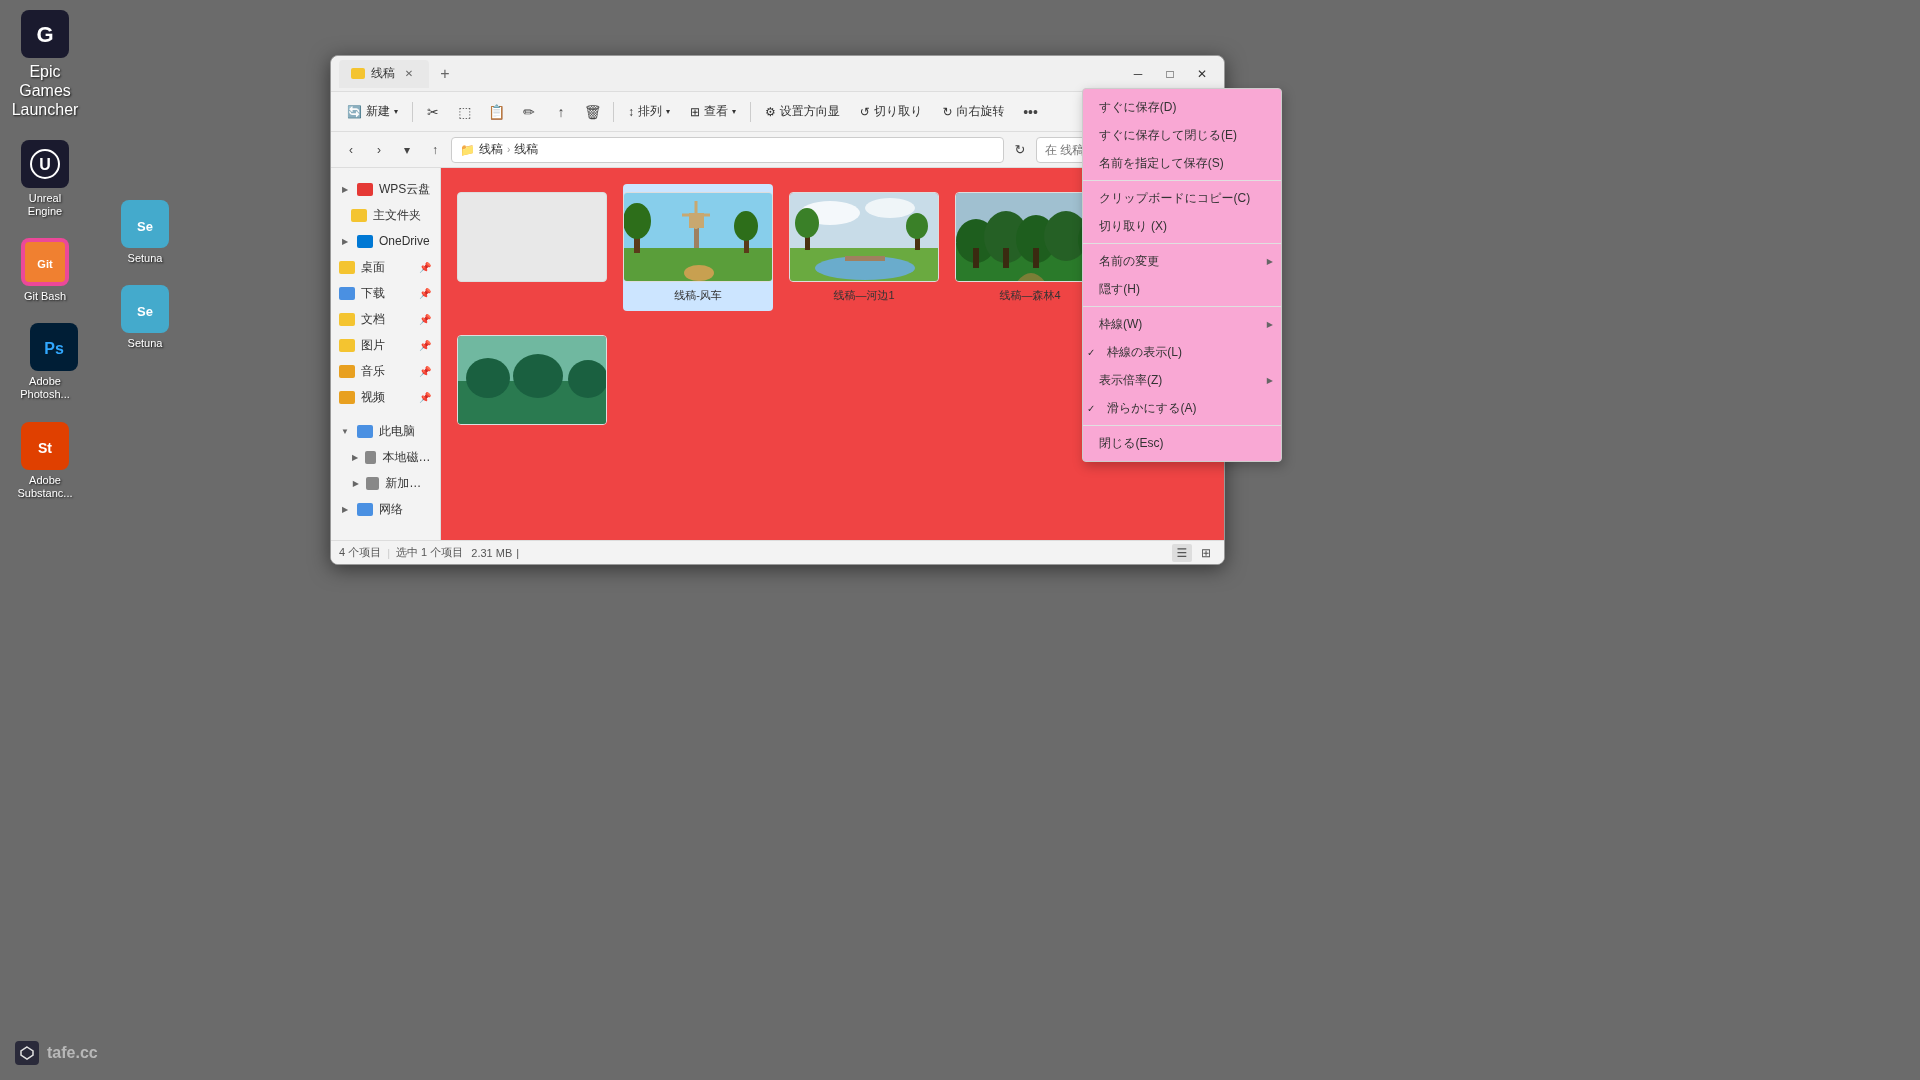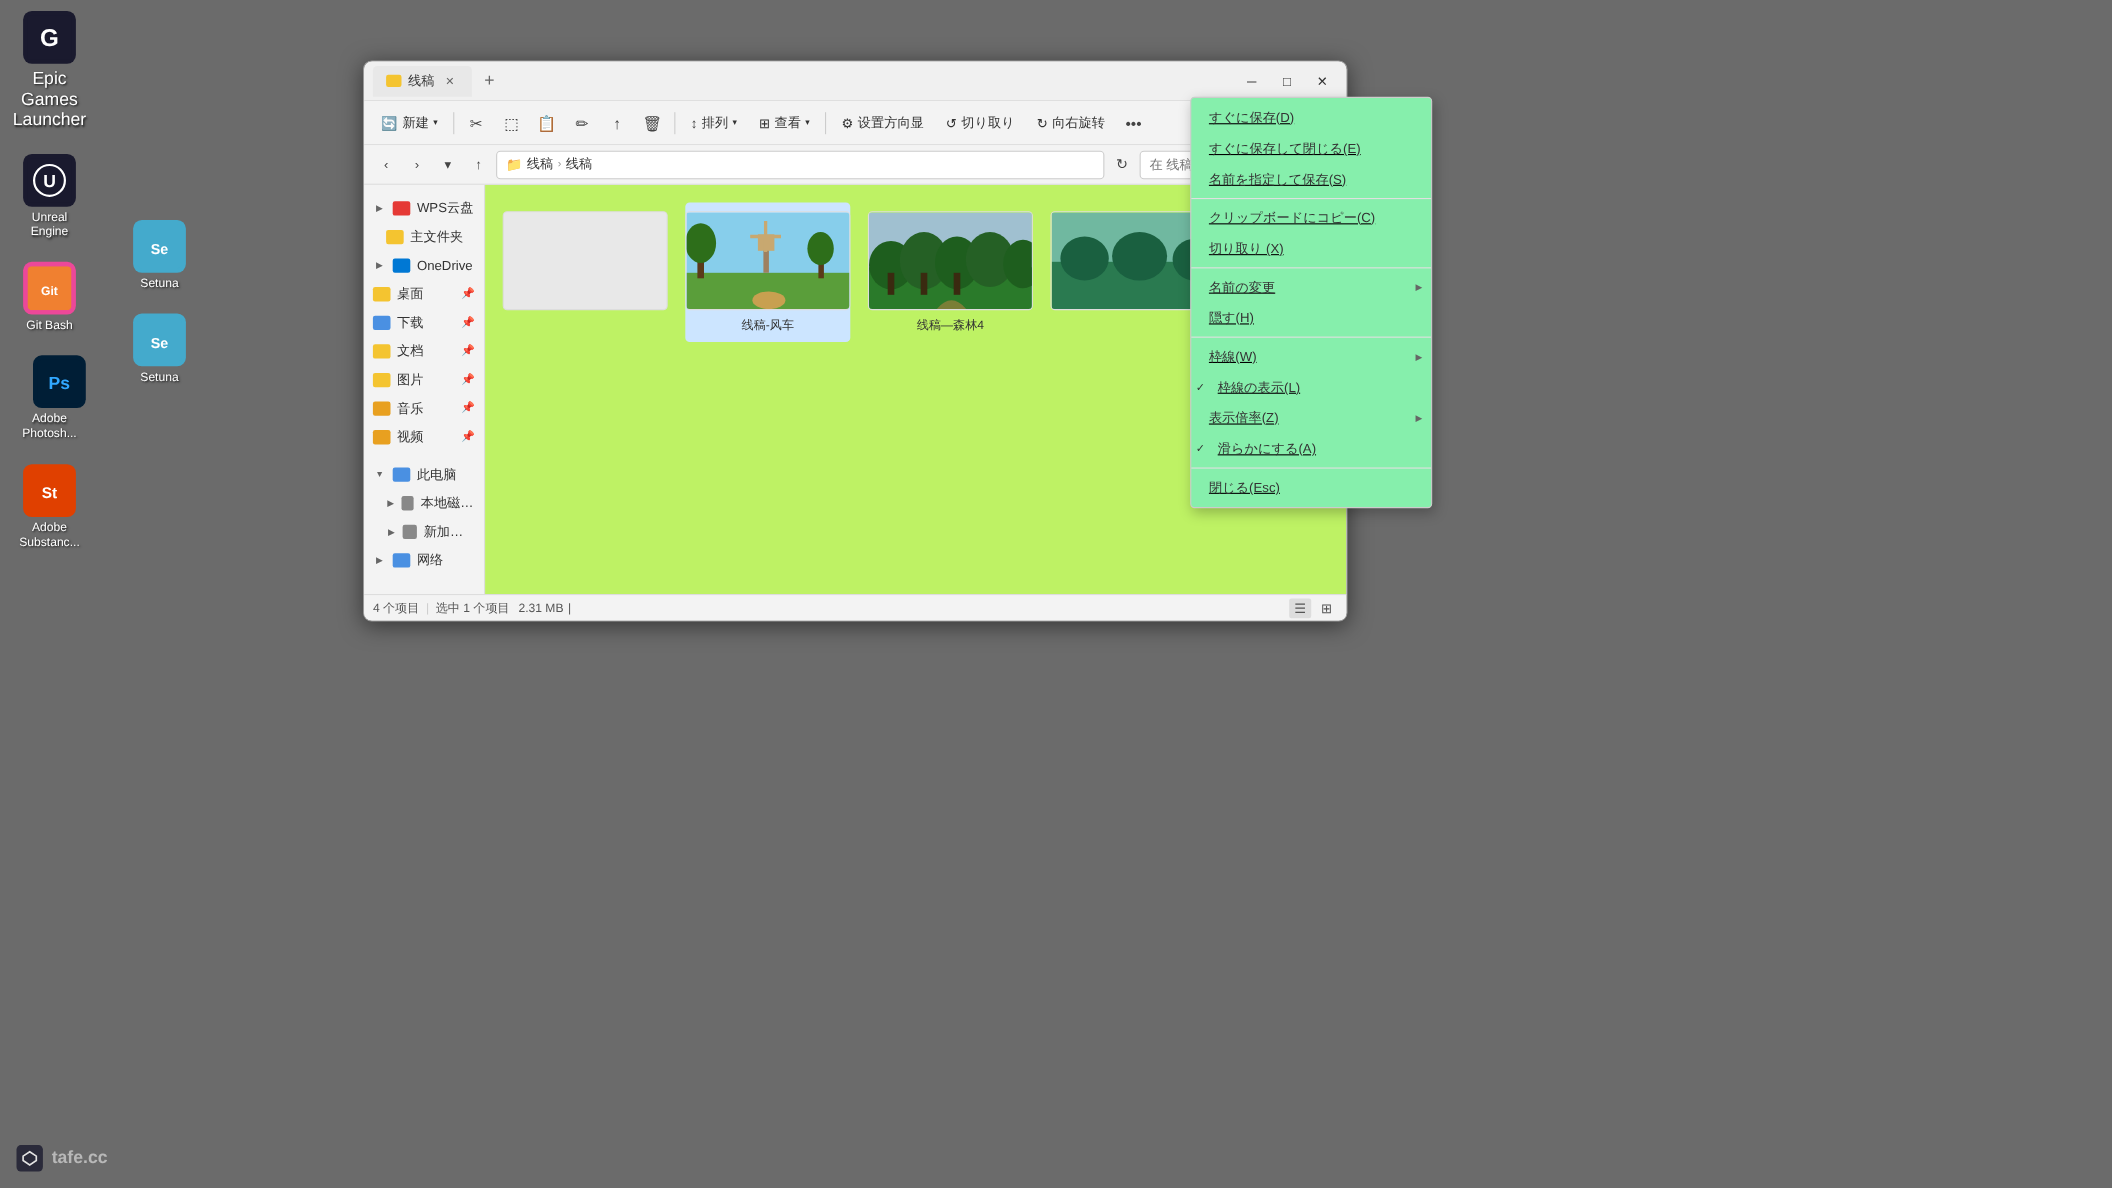--- a/index.html
+++ b/index.html
@@ -317,21 +317,21 @@
     .sidebar-label {
       font-size: 12px;
       white-space: nowrap;
       overflow: hidden;
       text-overflow: ellipsis;
     }
 
     
     .file-area {
       flex: 1;
-      background: #bef264;
+      background: #ef4444;
       overflow-y: auto;
       padding: 16px;
     }
 
     .file-grid {
       display: flex;
       flex-wrap: wrap;
       gap: 16px;
     }
 
@@ -401,28 +401,27 @@
 
     .view-btn:hover, .view-btn.active {
       background: #ddd;
     }
 
     
     .context-menu {
       position: absolute;
       top: 88px;
       left: 1082px;
-      width: 220px;
-      background: #86efac;
+      width: 200px;
+      background: #f9a8d4;
       border: 1px solid #ccc;
       border-radius: 4px;
       box-shadow: 2px 4px 12px rgba(0,0,0,0.25);
       z-index: 1000;
       padding: 4px 0;
-      text-decoration: underline;
     }
 
     .menu-item {
       display: flex;
       align-items: center;
       padding: 5px 16px;
       cursor: pointer;
       font-size: 12px;
       color: #333;
       height: 28px;
@@ -743,20 +742,43 @@
 
                 <line x1="72" y1="22" x2="72" y2="8" stroke="#c8a870" stroke-width="3"></line>
                 <line x1="72" y1="22" x2="86" y2="22" stroke="#c8a870" stroke-width="3"></line>
                 <line x1="72" y1="22" x2="72" y2="36" stroke="#c8a870" stroke-width="3"></line>
                 <line x1="72" y1="22" x2="58" y2="22" stroke="#c8a870" stroke-width="3"></line>
               </svg>
             </div>
             <span class="file-name">线稿-风车</span>
           </div>
 
+          <div class="file-item">
+            <div class="file-thumbnail">
+              <svg width="150" height="90" viewBox="0 0 150 90">
+
+                <rect width="150" height="90" fill="#c8dce8"></rect>
+
+                <ellipse cx="40" cy="20" rx="30" ry="12" fill="white" opacity="0.8"></ellipse>
+                <ellipse cx="100" cy="15" rx="25" ry="10" fill="white" opacity="0.7"></ellipse>
+
+                <rect x="0" y="55" width="150" height="35" fill="#6aaa40"></rect>
+
+                <ellipse cx="75" cy="75" rx="50" ry="12" fill="#6aaccc"></ellipse>
+
+                <rect x="15" y="32" width="5" height="25" fill="#4a3010"></rect>
+                <ellipse cx="17" cy="30" rx="12" ry="15" fill="#3a8028"></ellipse>
+                <rect x="125" y="35" width="5" height="22" fill="#4a3010"></rect>
+                <ellipse cx="127" cy="33" rx="11" ry="13" fill="#3a8028"></ellipse>
+
+                <rect x="55" y="63" width="40" height="5" fill="#a08060"></rect>
+              </svg>
+            </div>
+            <span class="file-name">线稿—河边1</span>
+          </div>
 
           <div class="file-item">
             <div class="file-thumbnail">
               <svg width="150" height="90" viewBox="0 0 150 90">
 
                 <rect width="150" height="90" fill="#a0c0d0"></rect>
 
                 <rect x="0" y="50" width="150" height="40" fill="#2a7a2a"></rect>
 
                 <ellipse cx="20" cy="48" rx="20" ry="22" fill="#1e5e1e"></ellipse>

